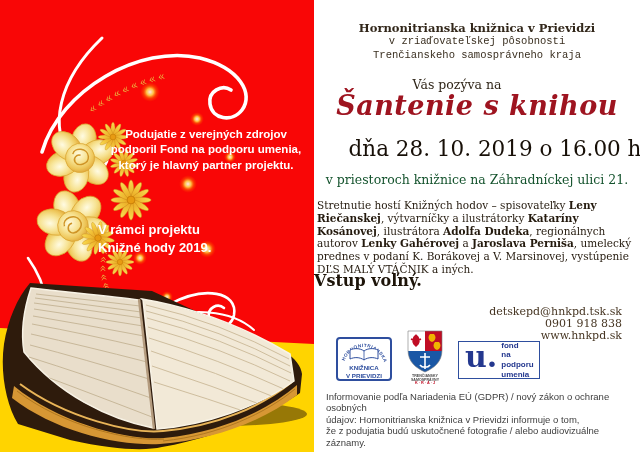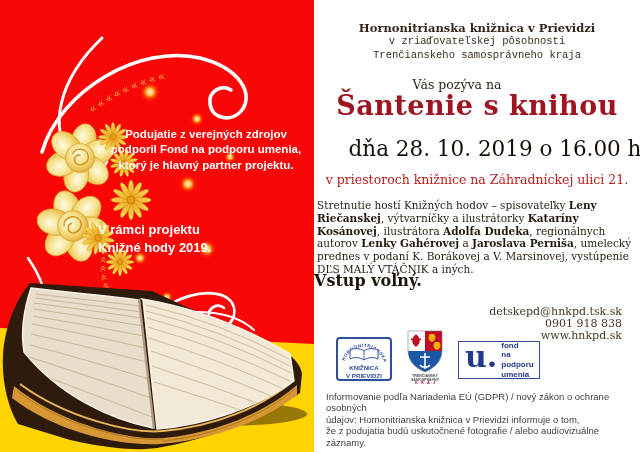--- a/index.html
+++ b/index.html
@@ -16,25 +16,25 @@
   .project-note{position:absolute;top:221px;left:98px;width:216px;color:#ffffff;
                 font-family:"Liberation Sans",sans-serif;font-weight:bold;font-size:13px;
                 line-height:1.4;text-align:left;white-space:pre-line;}
   
   .right-panel{position:absolute;left:314px;top:0;width:326px;height:452px;color:#2c2115;}
   .org-block{position:absolute;top:21px;left:0;width:326px;text-align:center;}
   .org-name{font-size:11.5px;font-weight:bold;color:#32271a;}
   .org-sub{font-size:10.5px;line-height:1.3;white-space:pre-line;color:#3a2f20;font-family:Liberation Mono, monospace;}
   .invite{position:absolute;top:77px;left:0;width:286px;text-align:center;font-size:12.5px;color:#2f2518;}
   .event-title{position:absolute;top:90px;left:0;width:326px;text-align:center;
-               font-size:27px;font-weight:600;color:#9e1420;letter-spacing:.5px;}
+               font-size:27px;font-style:italic;font-weight:600;color:#9e1420;letter-spacing:.5px;}
   .event-date{position:absolute;top:136px;left:0;width:362px;text-align:center;
               font-size:21.5px;color:#170f07;}
   .event-venue{position:absolute;top:172px;left:0;width:326px;text-align:center;
-               font-size:12.5px;color:#b91c1c;}
+               font-size:12.5px;color:#14532d;}
   .event-desc{position:absolute;top:199px;left:3px;width:320px;text-align:left;
               font-size:10.5px;line-height:1.22;color:#241a0e;}
   .admission{position:absolute;top:271px;left:0;width:326px;
              font-size:16px;font-weight:bold;color:#1d1409;}
   .contact{position:absolute;top:306px;right:18px;width:200px;text-align:right;
            font-size:11px;line-height:1.08;color:#463522;}
   .gdpr{position:absolute;top:391px;left:12px;width:310px;text-align:left;
         font-family:"Liberation Sans",sans-serif;font-size:9.5px;line-height:1.2;
         color:#3e3e3e;white-space:pre-line;}
   .lib-logo{position:absolute;left:22px;top:337px;}

